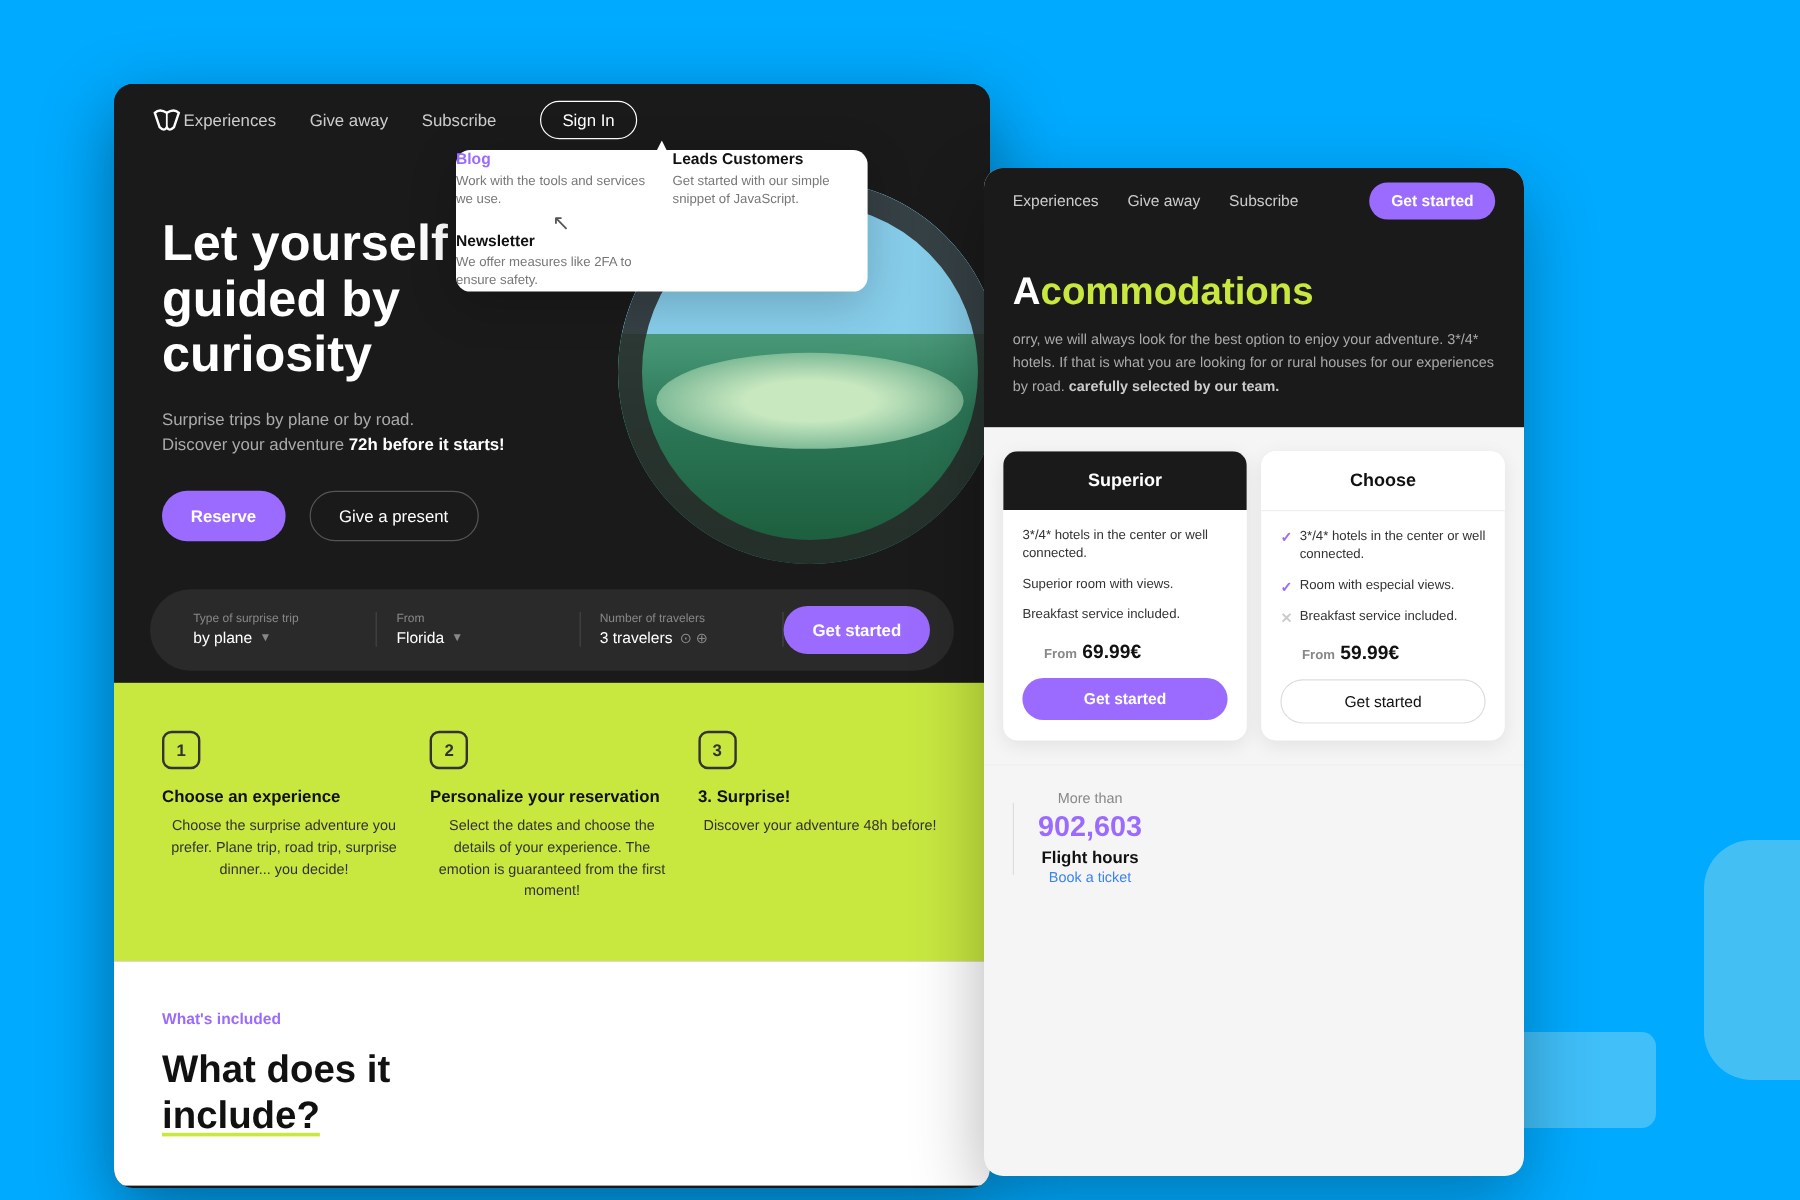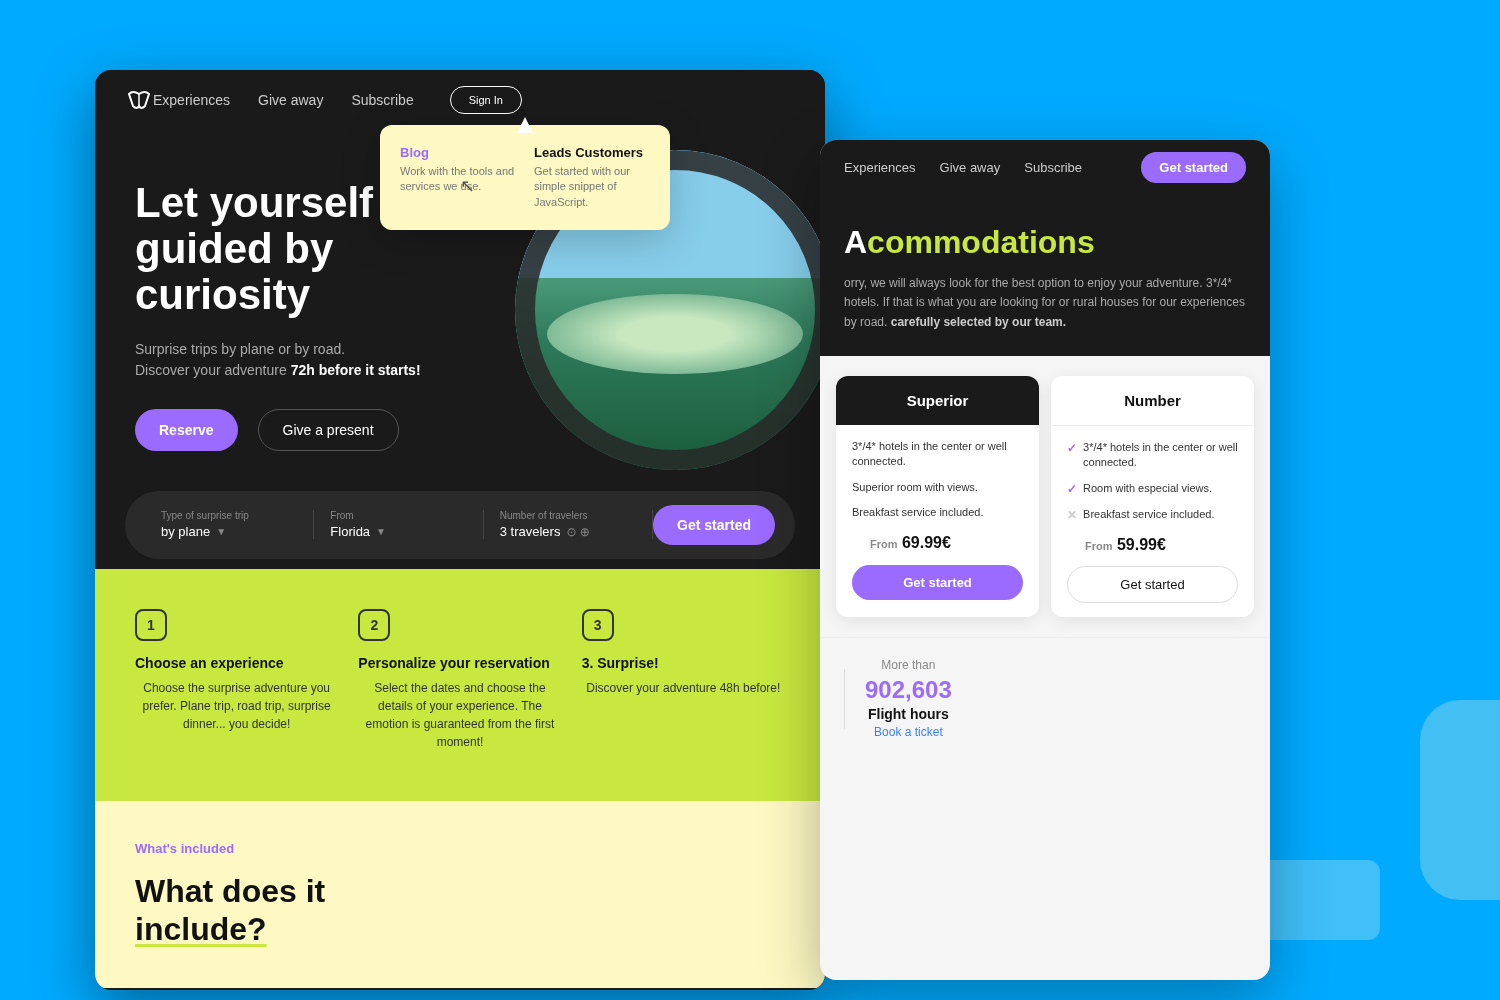--- a/index.html
+++ b/index.html
@@ -65,21 +65,21 @@
       font-size: 14px;
       cursor: pointer;
       text-decoration: none;
     }
     .left-nav-btn {
       background: transparent;
       border: 1.5px solid white;
       color: white;
       padding: 7px 18px;
       border-radius: 20px;
-      font-size: 11px;
+      font-size: 14px;
       cursor: pointer;
       margin-left: 8px;
     }
 
     
     .left-hero {
       position: relative;
       padding: 50px 40px 0;
       min-height: 280px;
     }
@@ -248,21 +248,21 @@
     }
     .step-desc {
       font-size: 12px;
       color: #333;
       line-height: 1.5;
       text-align: center;
     }
 
     
     .white-section {
-      background: #fef9c3;
+      background: #ffffff;
       padding: 40px;
     }
     .section-label {
       color: #9b6bff;
       font-size: 13px;
       font-weight: 600;
       margin-bottom: 16px;
     }
     .section-title {
       font-size: 32px;
@@ -274,24 +274,23 @@
       text-decoration: underline;
       text-decoration-color: #c8e840;
       text-underline-offset: 4px;
     }
 
     
     .dropdown-popup {
       position: absolute;
       top: 125px;
       left: 380px;
-      width: 290px;
-      background: #fef9c3;
+      width: 343px;
+      background: #ffffff;
       border-radius: 12px;
-      padding: 20px;
       box-shadow: 0 10px 40px rgba(0,0,0,0.2);
       z-index: 100;
     }
     .dropdown-popup::before {
       content: '';
       position: absolute;
       top: -8px;
       left: 50%;
       transform: translateX(-50%);
       width: 16px;
@@ -627,20 +626,24 @@
 
 <div class="dropdown-popup">
   <div class="popup-grid">
     <div class="popup-item">
       <div class="popup-item-title">Blog</div>
       <div class="popup-item-desc">Work with the tools and services we use.</div>
     </div>
     <div class="popup-item">
       <div class="popup-item-title dark">Leads Customers</div>
       <div class="popup-item-desc">Get started with our simple snippet of JavaScript.</div>
+    </div>
+    <div class="popup-item">
+      <div class="popup-item-title dark">Newsletter</div>
+      <div class="popup-item-desc">We offer measures like 2FA to ensure safety.</div>
     </div>
   </div>
   <div class="cursor-indicator">↖</div>
 </div>
 
 <div class="window-right">
 
   <nav class="right-nav">
     <a class="right-nav-link">Experiences</a>
     <a class="right-nav-link">Give away</a>
@@ -676,21 +679,21 @@
         <div class="pricing-price">
           <span class="pricing-price-label">From</span>
           <span class="amount"> </span><strong>69.99€</strong>
         </div>
         <button class="pricing-btn-dark">Get started</button>
       </div>
     </div>
 
     <div class="pricing-card">
       <div class="pricing-card-header light">
-        <div class="pricing-card-title">Number</div>
+        <div class="pricing-card-title">Choose</div>
       </div>
       <div class="pricing-card-body">
         <div class="pricing-feature">
           <span class="check">✓</span>
           <span>3*/4* hotels in the center or well connected.</span>
         </div>
         <div class="pricing-feature">
           <span class="check">✓</span>
           <span>Room with especial views.</span>
         </div>

